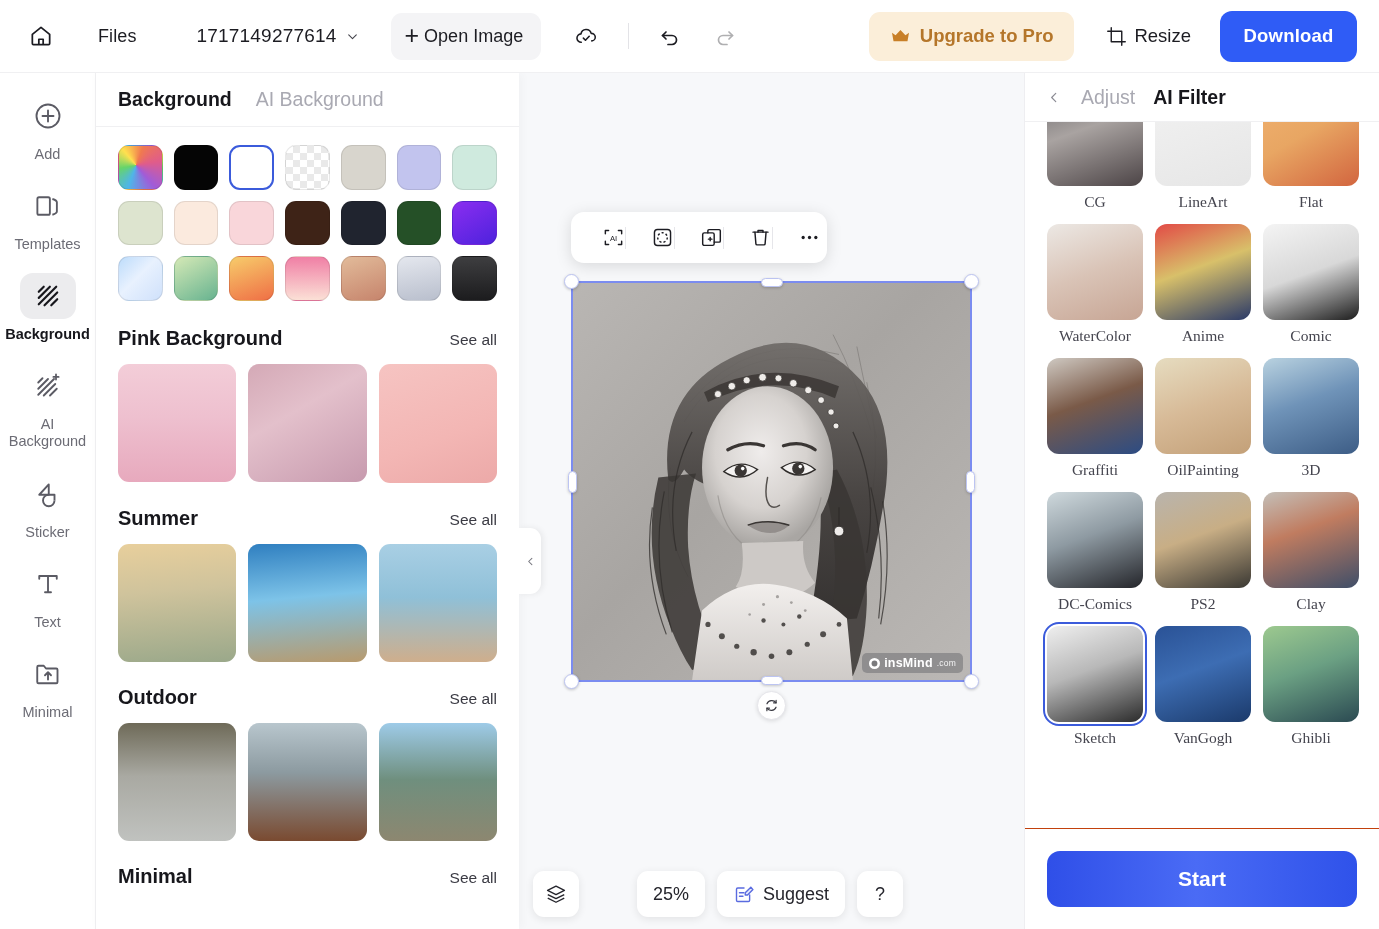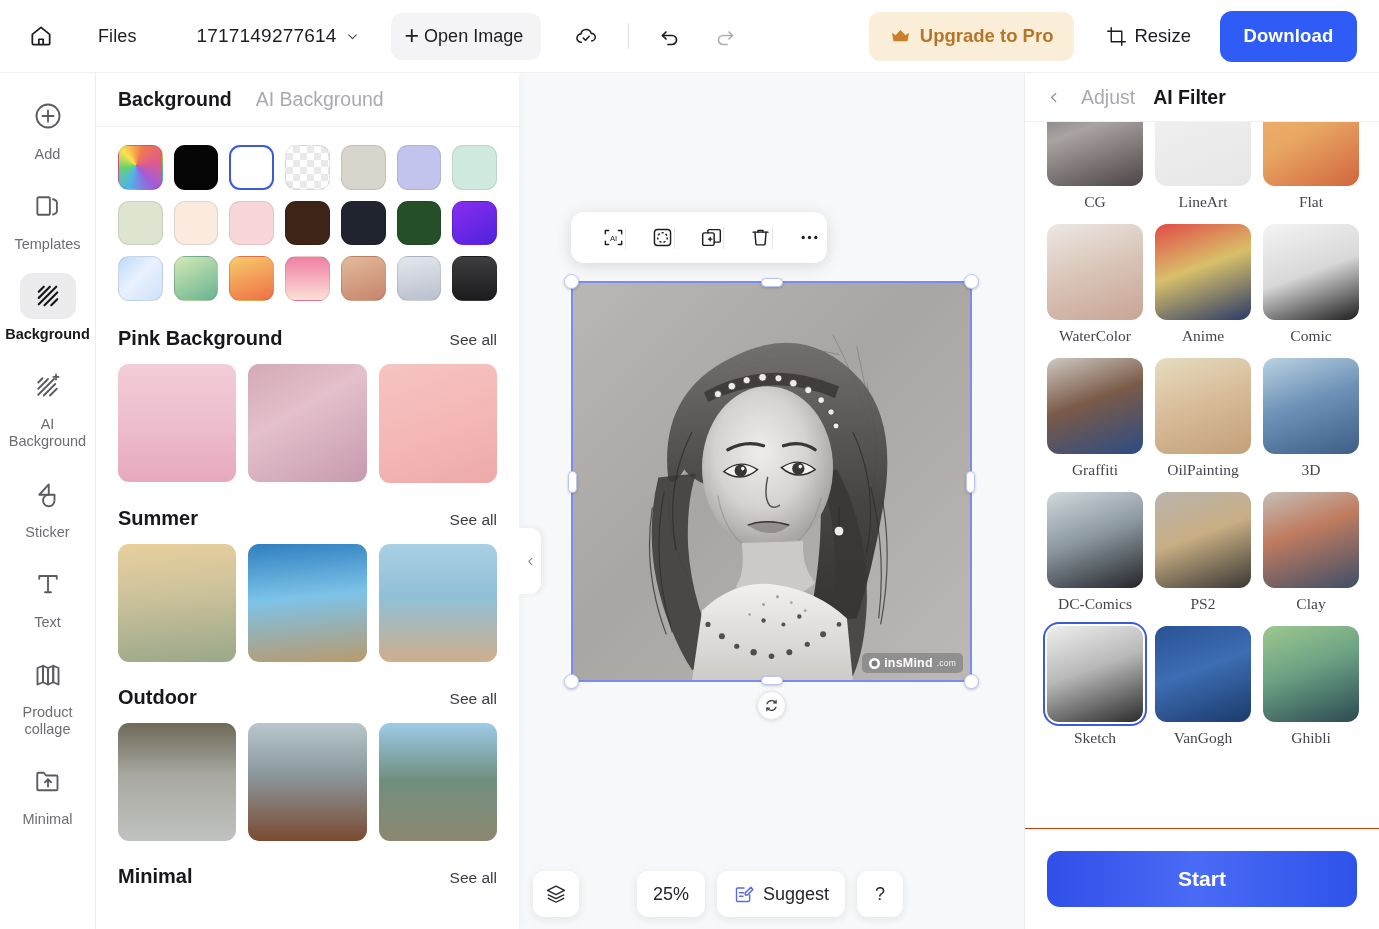--- a/index.html
+++ b/index.html
@@ -336,31 +336,20 @@
 
       <div class="rail-item">
         <div class="rail-ico">
           <svg width="30" height="30" viewBox="0 0 24 24" fill="none" stroke="#5b5b64" stroke-width="1.5" stroke-linecap="round">
               <path d="M5 5.6h14M5 5.6v2.2M19 5.6v2.2M12 5.6v13M9.6 18.6h4.8"></path>
             </svg>
         </div>
         <div class="rail-lbl">Text</div>
       </div>
 
-      <div class="rail-item">
-        <div class="rail-ico">
-          <svg width="30" height="30" viewBox="0 0 24 24" fill="none" stroke="#5b5b64" stroke-width="1.5" stroke-linejoin="round">
-            <path d="M3.6 7.2 8 5.4v13.2l-4.4 1.8z"></path>
-              <path d="M8 5.4 12 7.2v13.2L8 18.6z"></path>
-              <path d="M12 7.2l4.2-1.8v13.2L12 20.4z"></path>
-              <path d="M16.2 5.4l4.2 1.8v13.2l-4.2-1.8z"></path>
-          </svg>
-        </div>
-        <div class="rail-lbl">Product collage</div>
-      </div>
 
       <div class="rail-item">
         <div class="rail-ico">
           <svg width="30" height="30" viewBox="0 0 24 24" fill="none" stroke="#5b5b64" stroke-width="1.5" stroke-linecap="round" stroke-linejoin="round">
             <path d="M3.4 18.4V6.4a1 1 0 0 1 1-1h4.2l1.8 2.2h8.2a1 1 0 0 1 1 1v9.8a1 1 0 0 1-1 1H4.4a1 1 0 0 1-1-1z"></path>
             <path d="M12 16.4v-5.6M9.6 13l2.4-2.4 2.4 2.4"></path>
           </svg>
         </div>
         <div class="rail-lbl">Minimal</div>
       </div>

